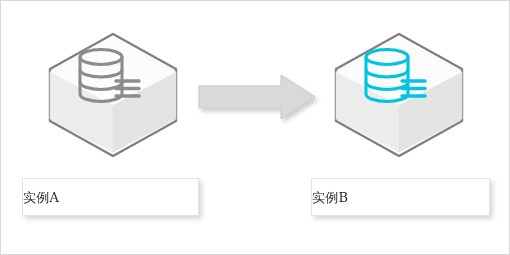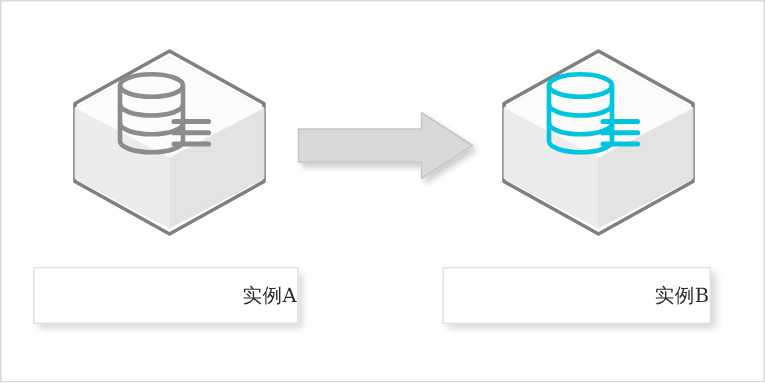--- a/index.html
+++ b/index.html
@@ -56,33 +56,33 @@
   
   .label-box {
     position: absolute;
     height: 38px;
     background: #ffffff;
     border: 1px solid #e2e2e2;
     box-sizing: border-box;
     box-shadow: 3px 3px 5px rgba(0, 0, 0, 0.16);
     display: flex;
     align-items: center;
-    justify-content: flex-end;
+    justify-content: flex-start;
   }
   .label-text {
     font-family: "DejaVu Serif", "Liberation Serif", serif;
     font-size: 13px;
     color: #2b2b2b;
     line-height: 1;
     letter-spacing: 0.3px;
     white-space: nowrap;
   }
 
   #label-a { left: 21px;  top: 177px; width: 177px; }
-  #label-b { left: 294px; top: 177px; width: 179px; }
+  #label-b { left: 310px; top: 177px; width: 179px; }
 
   #node-a .hex-wrap { left: 44px;  top: 30px; }
   #node-b .hex-wrap { left: 330px; top: 30px; }
 </style>
 </head>
 <body>
 
 <div id="canvas">
 
   <div class="node" id="node-a">

